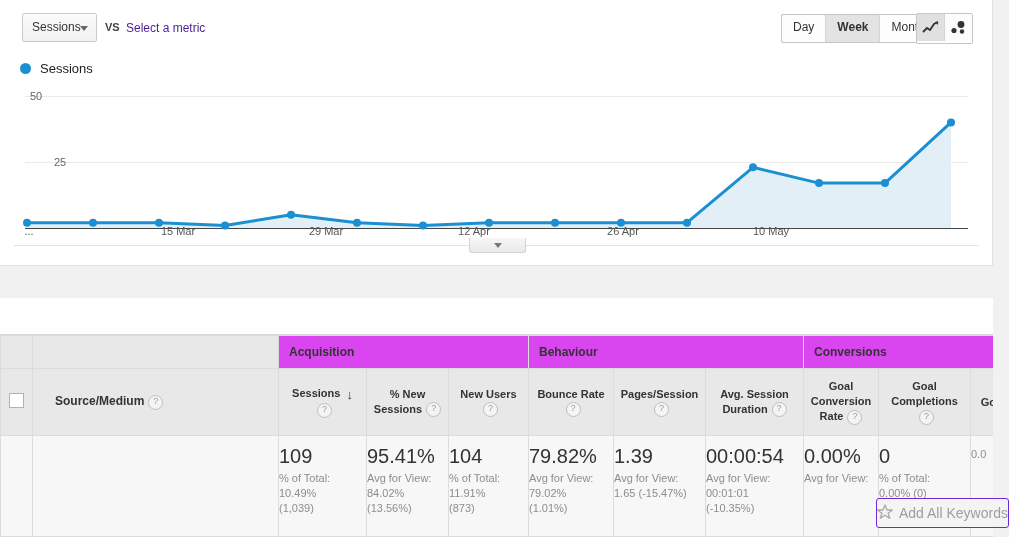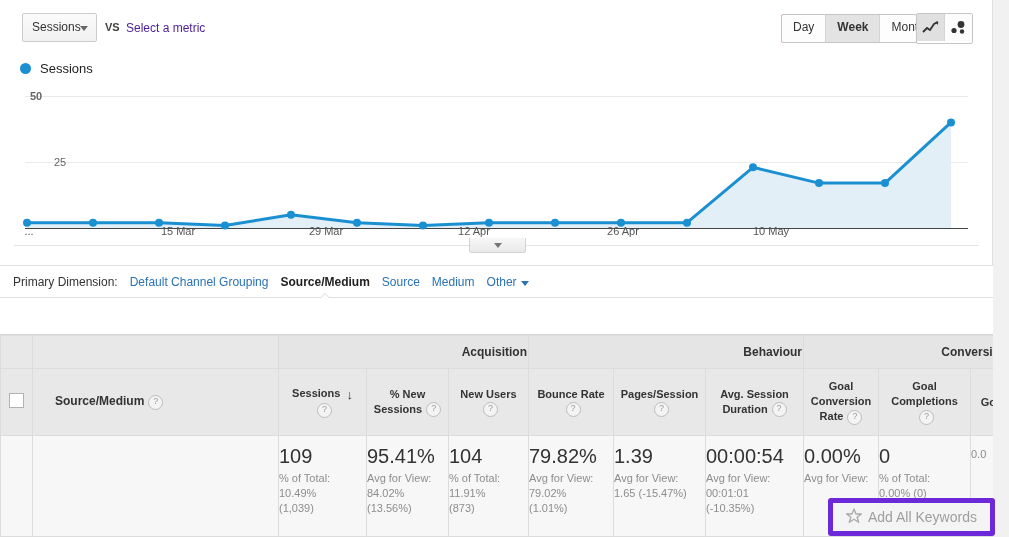--- a/index.html
+++ b/index.html
@@ -89,42 +89,42 @@
     border-left:4px solid transparent;border-right:4px solid transparent;border-top:5px solid #2972b6;}
 
   
   .toolbar{position:absolute;left:0;top:298px;width:993px;height:36px;background:#fff;box-sizing:border-box;}
 
   
   .table-wrap{position:absolute;left:0;top:334px;width:993px;height:203px;
     background:#fff;border-top:1px solid #d8d8d8;box-sizing:border-box;overflow:hidden;}
   table.ga{border-collapse:collapse;table-layout:fixed;width:1015px;}
   table.ga th,table.ga td{border:1px solid #dcdcdc;box-sizing:border-box;}
-  .grp-head{background:#e5e5e5;height:33px;font-size:12px;font-weight:bold;color:#333;
-    text-align:right;padding-left:10px;vertical-align:middle;}
+  .grp-head{background:#d946ef;height:33px;font-size:12px;font-weight:bold;color:#333;
+    text-align:left;padding-left:10px;vertical-align:middle;}
   .grp-blank{background:#e8e8e8;border:none;}
   .col-head{background:#e8e8e8;height:67px;font-size:11px;font-weight:bold;color:#333;
     text-align:center;vertical-align:middle;padding:3px 5px;line-height:15px;}
   .col-head.dim{text-align:left;padding-left:22px;vertical-align:middle;font-size:12px;}
   .qmark{display:inline-block;width:13px;height:13px;border-radius:50%;
     border:1px solid #bdbdbd;color:#9a9a9a;font-size:9px;font-weight:normal;
     line-height:11px;text-align:center;vertical-align:middle;margin-left:4px;background:#f4f4f4;}
   .sort-arrow{display:inline-block;margin-left:6px;color:#333;font-size:13px;vertical-align:middle;}
   .cb-cell{width:32px;background:#e8e8e8;text-align:center;vertical-align:middle;}
   .cb{display:inline-block;width:13px;height:13px;border:1px solid #b2b2b2;background:#fff;}
 
   td.summary{background:#f7f7f7;height:101px;vertical-align:top;padding:8px 8px 0 0;}
   td.summary.blank{background:#f7f7f7;}
   .big-val{font-size:20px;color:#333;line-height:24px;font-weight:normal;}
   .sub-val{font-size:11px;color:#8d8d8d;line-height:15px;margin-top:3px;}
 
   .overlay-btn{
-    position:absolute;left:828px;top:498px;height:28px;
-    display:flex;align-items:center;gap:6px;padding:0 13px;
-    background:rgba(243,243,243,0.92);border:5px solid #6d28d9;border-radius:3px;
+    position:absolute;left:876px;top:498px;height:28px;
+    display:flex;align-items:center;gap:6px;padding:0 0;
+    background:rgba(243,243,243,0.92);border:1px solid #6d28d9;border-radius:3px;
     font-size:14px;color:#9e9e9e;cursor:pointer;
   }
   .bottom-gutter{position:absolute;left:993px;top:266px;width:16px;height:271px;background:#f1f1f1;}
 </style>
 </head>
 <body>
 
 <div class="app">
 
   <div class="chart-panel">
@@ -162,21 +162,21 @@
 
     <div class="legend">
       <span class="legend-dot"></span>
       <span class="legend-label">Sessions</span>
     </div>
 
     <div class="plot">
       <div class="gridline" style="top:8px;"></div>
       <div class="gridline" style="top:74px;"></div>
       <div class="axisline" style="top:140px;"></div>
-      <div class="ytick" style="top:2px;font-weight:bold;">50</div>
+      <div class="ytick" style="top:2px;">50</div>
       <div class="ytick" style="top:68px;margin-left:24px;">25</div>
       <svg id="series-svg" width="993" height="150" style="position:absolute;left:0;top:0;">
           <polygon points="27.0,134.7 93.0,134.7 159.0,134.7 225.0,137.4 291.0,126.8 357.0,134.7 423.0,137.4 489.0,134.7 555.0,134.7 621.0,134.7 687.0,134.7 753.0,79.3 819.0,95.1 885.0,95.1 951.0,34.4 951,140 27,140" fill="#e2eff7"></polygon>
           <polyline points="27.0,134.7 93.0,134.7 159.0,134.7 225.0,137.4 291.0,126.8 357.0,134.7 423.0,137.4 489.0,134.7 555.0,134.7 621.0,134.7 687.0,134.7 753.0,79.3 819.0,95.1 885.0,95.1 951.0,34.4" fill="none" stroke="#1a8fd1" stroke-width="3" stroke-linejoin="round" stroke-linecap="round"></polyline>
           <circle cx="27.0" cy="134.7" r="4" fill="#1a8fd1"></circle>
           <circle cx="93.0" cy="134.7" r="4" fill="#1a8fd1"></circle>
           <circle cx="159.0" cy="134.7" r="4" fill="#1a8fd1"></circle>
           <circle cx="225.0" cy="137.4" r="4" fill="#1a8fd1"></circle>
           <circle cx="291.0" cy="126.8" r="4" fill="#1a8fd1"></circle>
           <circle cx="357.0" cy="134.7" r="4" fill="#1a8fd1"></circle>
@@ -201,32 +201,20 @@
       <div class="xlabel" style="left:771px;">10 May</div>
     </div>
 
     <div class="chart-bottom-rule"></div>
     <div class="chart-collapse">
       <span class="cc-caret"></span>
     </div>
   </div>
   <div class="right-gutter"></div>
 
-  <div class="dim-bar">
-    <div class="dim-inner">
-      <span class="dim-title">Primary Dimension:</span>
-      <span class="dim-link">Default Channel Grouping</span>
-      <span class="dim-link active">Source/Medium</span>
-      <span class="dim-link">Source</span>
-      <span class="dim-link">Medium</span>
-      <span class="dim-other">
-        <span>Other</span><span class="caret"></span>
-      </span>
-    </div>
-  </div>
 
   <div class="toolbar">
     
     
     
     
 
     
     
 

